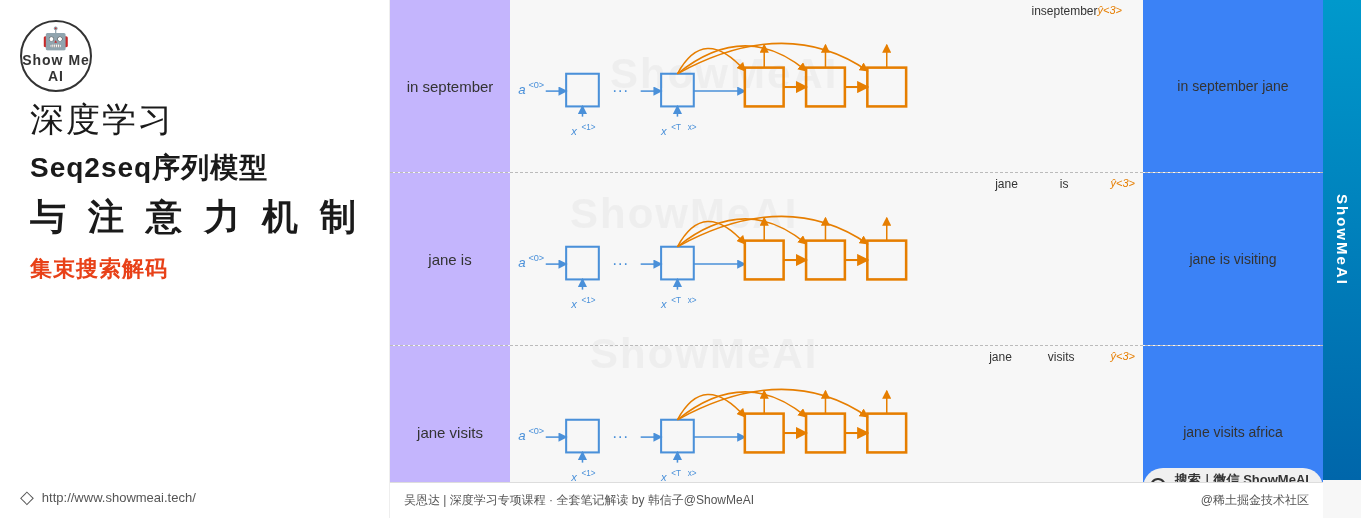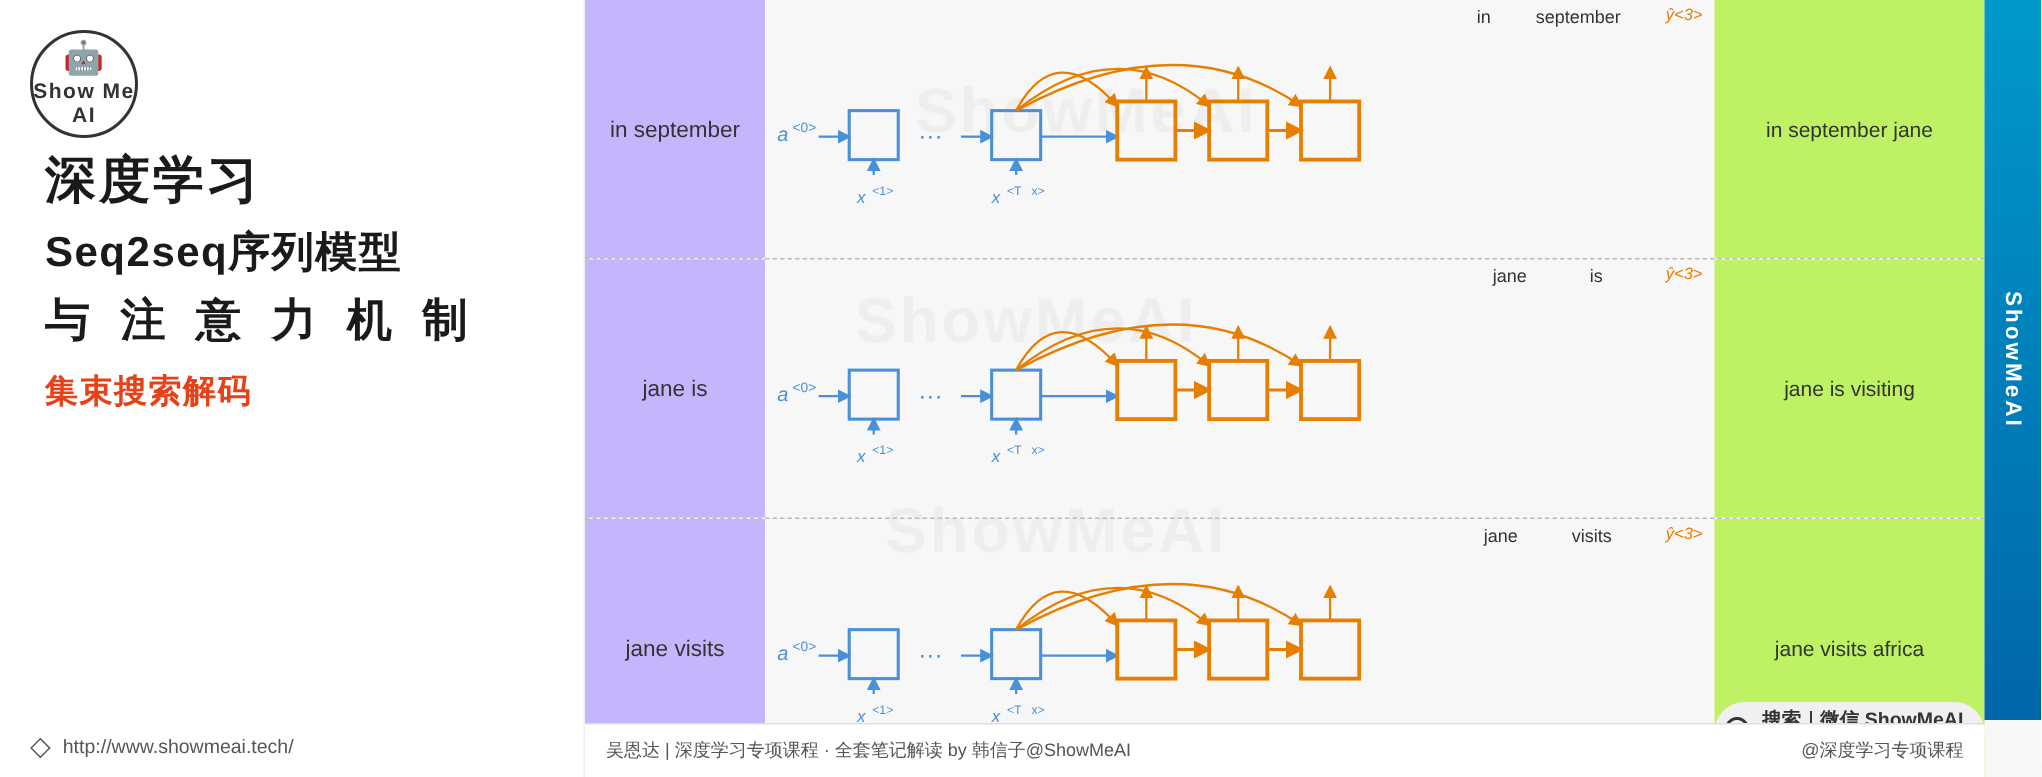--- a/index.html
+++ b/index.html
@@ -60,32 +60,32 @@
     .title-block {
       display: flex;
       flex-direction: column;
       align-items: flex-start;
       gap: 6px;
       width: 100%;
       padding-left: 10px;
     }
     .title-main {
       font-size: 34px;
-      font-weight: 700;
+      font-weight: 400;
       color: #1a1a1a;
       letter-spacing: 2px;
     }
     .title-sub {
       font-size: 28px;
       font-weight: 700;
       color: #1a1a1a;
       letter-spacing: 1px;
     }
     .title-sub2 {
-      font-size: 30px;
+      font-size: 36px;
       font-weight: 700;
       color: #1a1a1a;
       letter-spacing: 6px;
     }
     .highlight-text {
       font-size: 22px;
       font-weight: 900;
       color: #e84118;
       letter-spacing: 1px;
       margin-top: 6px;
@@ -192,21 +192,21 @@
     
     .row-svg {
       width: 100%;
       height: 100%;
     }
 
     
     .output-label {
       width: 180px;
       min-width: 180px;
-      background: #bef264;
+      background: #3b82f6;
       height: 100%;
       display: flex;
       align-items: center;
       justify-content: center;
       font-size: 14px;
       color: #333;
       font-weight: 500;
       text-align: center;
       padding: 4px;
     }
@@ -280,21 +280,21 @@
   <div class="watermark wm3">ShowMeAI</div>
 
   <div class="brand-right">
     <span class="brand-right-text">ShowMeAI</span>
   </div>
 
   <div class="diagram-area">
 
     <div class="row-item">
 
-      <div style="position:absolute; top:4px; right:188px; display:flex; gap:30px; font-size:12px; color:#333; z-index:3;">
+      <div style="position:absolute; top:4px; right:201px; display:flex; font-size:12px; color:#333; z-index:3;">
         <span>in</span>
         <span>september</span>
         <span style="color:#e67e00; font-style:italic; font-size:11px;">ŷ&lt;3&gt;</span>
       </div>
       <div class="row-label">
         <span>in september</span>
       </div>
       <div class="row-diagram">
         <svg class="row-svg" viewBox="0 0 620 140" preserveAspectRatio="xMidYMid meet">
 
@@ -462,16 +462,16 @@
             <span>搜索｜微信  ShowMeAI 研究中心</span>
           </div>
         </div>
       </div>
     </div>
 
   </div>
 
   <div class="bottom-bar">
     <span>吴恩达 | 深度学习专项课程 · 全套笔记解读  by 韩信子@ShowMeAI</span>
-    <span>@深度学习专项课程</span>
+    <span>@稀土掘金技术社区</span>
   </div>
 
 </div>
 
 </body></html>

